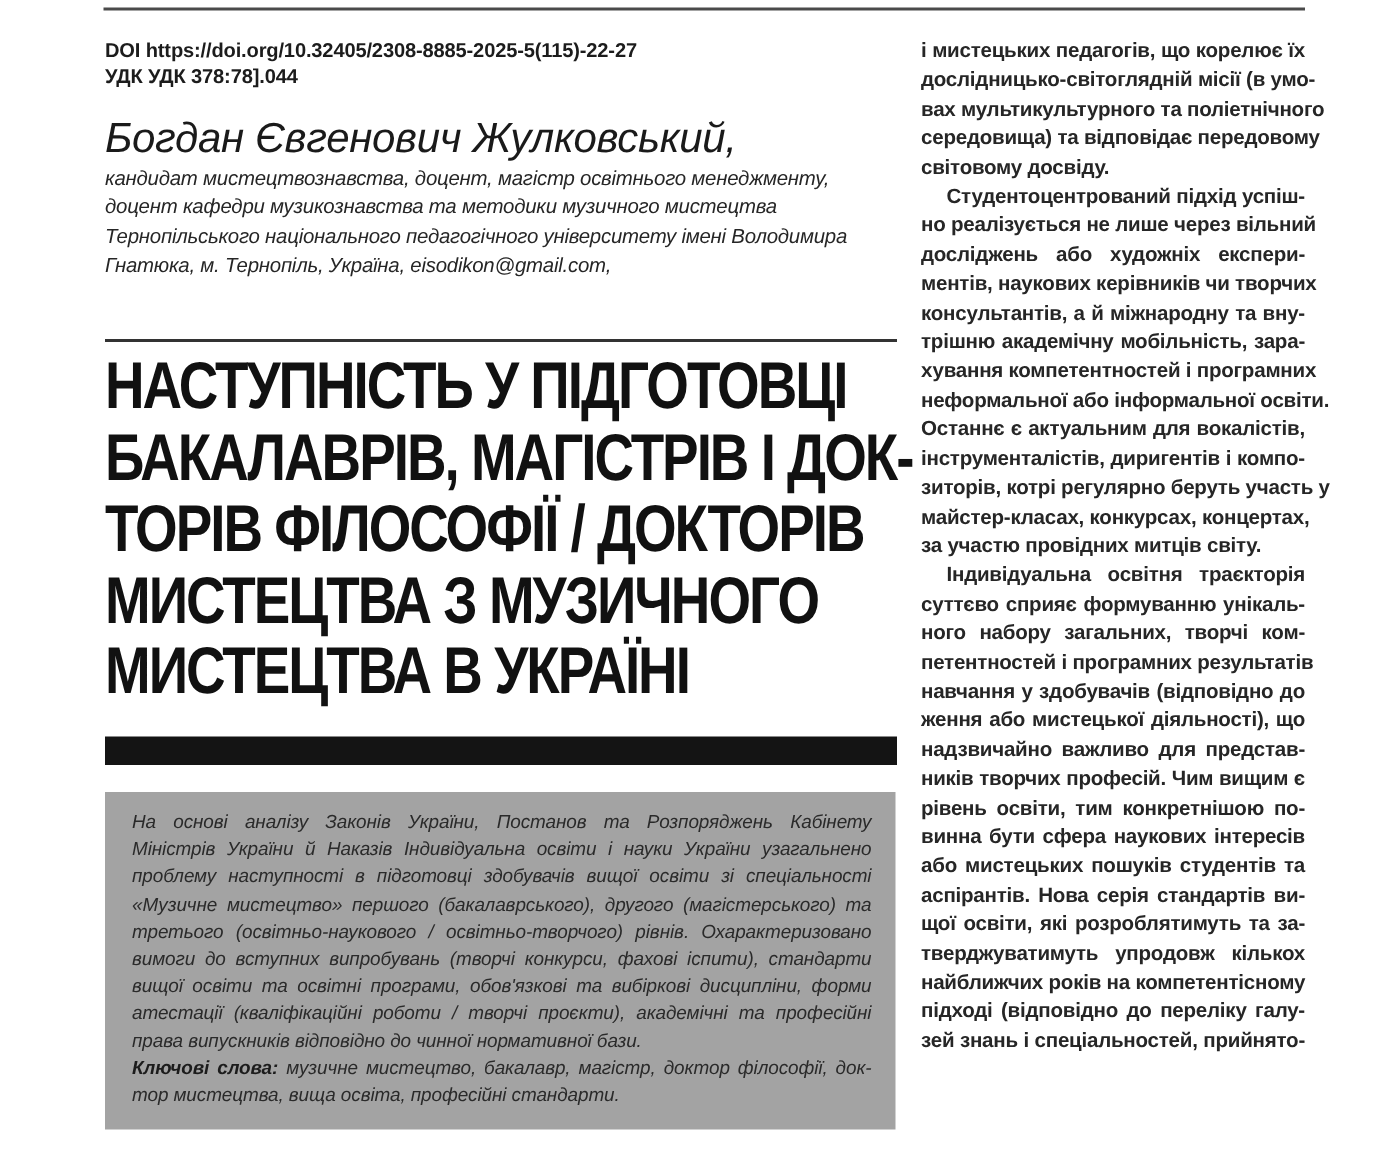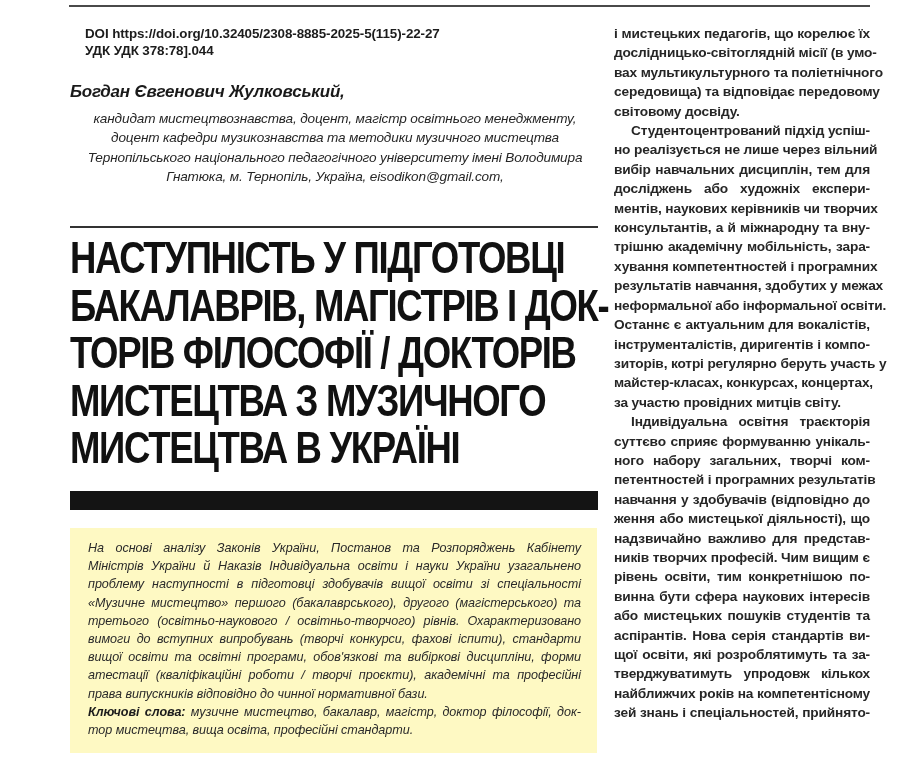--- a/index.html
+++ b/index.html
@@ -30,41 +30,39 @@
       top: 25px;
       width: 530px;
     }
     .doi-line, .udk-line {
       font-family: "Liberation Sans", sans-serif;
       font-weight: bold;
       font-size: 13.4px;
       line-height: 17px;
       color: #1c1c1c;
       letter-spacing: -0.1px;
-      margin-left: 15px;
     }
     .author-name {
       margin-top: 20px;
       font-family: "Liberation Sans", sans-serif;
-      font-weight: bold;
-      font-style: italic;
-      font-size: 17px;
+      font-weight: normal;
+      font-style: italic;
+      font-size: 28px;
       line-height: 26px;
       color: #1a1a1a;
       letter-spacing: -0.2px;
     }
     .author-affil {
       margin-top: 4px;
       font-family: "Liberation Sans", sans-serif;
       font-style: italic;
       font-size: 13.6px;
       line-height: 19.4px;
       color: #262626;
       letter-spacing: -0.15px;
-      text-align: center;
     }
     .author-affil div { white-space: nowrap; }
     .title-rule {
       position: absolute;
       left: 70px;
       top: 226px;
       width: 528px;
       height: 1.5px;
       background: #333;
     }
@@ -91,21 +89,21 @@
       width: 528px;
       height: 19px;
       background: #141414;
     }
     .abstract-box {
       position: absolute;
       left: 70px;
       top: 528px;
       width: 527px;
       height: 225px;
-      background: #fef9c3;
+      background: #a3a3a3;
     }
     .abstract-text {
       position: absolute;
       left: 18px;
       top: 11px;
       width: 493px;
       font-family: "Liberation Sans", sans-serif;
       font-style: italic;
       font-size: 12.6px;
       line-height: 18.2px;
@@ -205,27 +203,25 @@
 </div>
 
 <div class="right-col" id="right-col">
     <span class="line">і мистецьких педагогів, що корелює їх</span>
     <span class="line">дослідницько-світоглядній місії (в умо-</span>
     <span class="line">вах мультикультурного та поліетнічного</span>
     <span class="line">середовища) та відповідає передовому</span>
     <span class="line last">світовому досвіду.</span>
     <span class="line indent">Студентоцентрований підхід успіш-</span>
     <span class="line">но реалізується не лише через вільний</span>
-    <span class="line">вибір навчальних дисциплін, тем для</span>
     <span class="line">досліджень або художніх експери-</span>
     <span class="line">ментів, наукових керівників чи творчих</span>
     <span class="line">консультантів, а й міжнародну та вну-</span>
     <span class="line">трішню академічну мобільність, зара-</span>
     <span class="line">хування компетентностей і програмних</span>
-    <span class="line">результатів навчання, здобутих у межах</span>
     <span class="line">неформальної або інформальної освіти.</span>
     <span class="line">Останнє є актуальним для вокалістів,</span>
     <span class="line">інструменталістів, диригентів і компо-</span>
     <span class="line">зиторів, котрі регулярно беруть участь у</span>
     <span class="line">майстер-класах, конкурсах, концертах,</span>
     <span class="line last">за участю провідних митців світу.</span>
     <span class="line indent">Індивідуальна освітня траєкторія</span>
     <span class="line">суттєво сприяє формуванню унікаль-</span>
     <span class="line">ного набору загальних, творчі ком-</span>
     <span class="line">петентностей і програмних результатів</span>
@@ -233,14 +229,15 @@
     <span class="line">ження або мистецької діяльності), що</span>
     <span class="line">надзвичайно важливо для представ-</span>
     <span class="line">ників творчих професій. Чим вищим є</span>
     <span class="line">рівень освіти, тим конкретнішою по-</span>
     <span class="line">винна бути сфера наукових інтересів</span>
     <span class="line">або мистецьких пошуків студентів та</span>
     <span class="line">аспірантів. Нова серія стандартів ви-</span>
     <span class="line">щої освіти, які розроблятимуть та за-</span>
     <span class="line">тверджуватимуть упродовж кількох</span>
     <span class="line">найближчих років на компетентісному</span>
+    <span class="line">підході (відповідно до переліку галу-</span>
     <span class="line">зей знань і спеціальностей, прийнято-</span>
   </div>
 
 </body></html>

